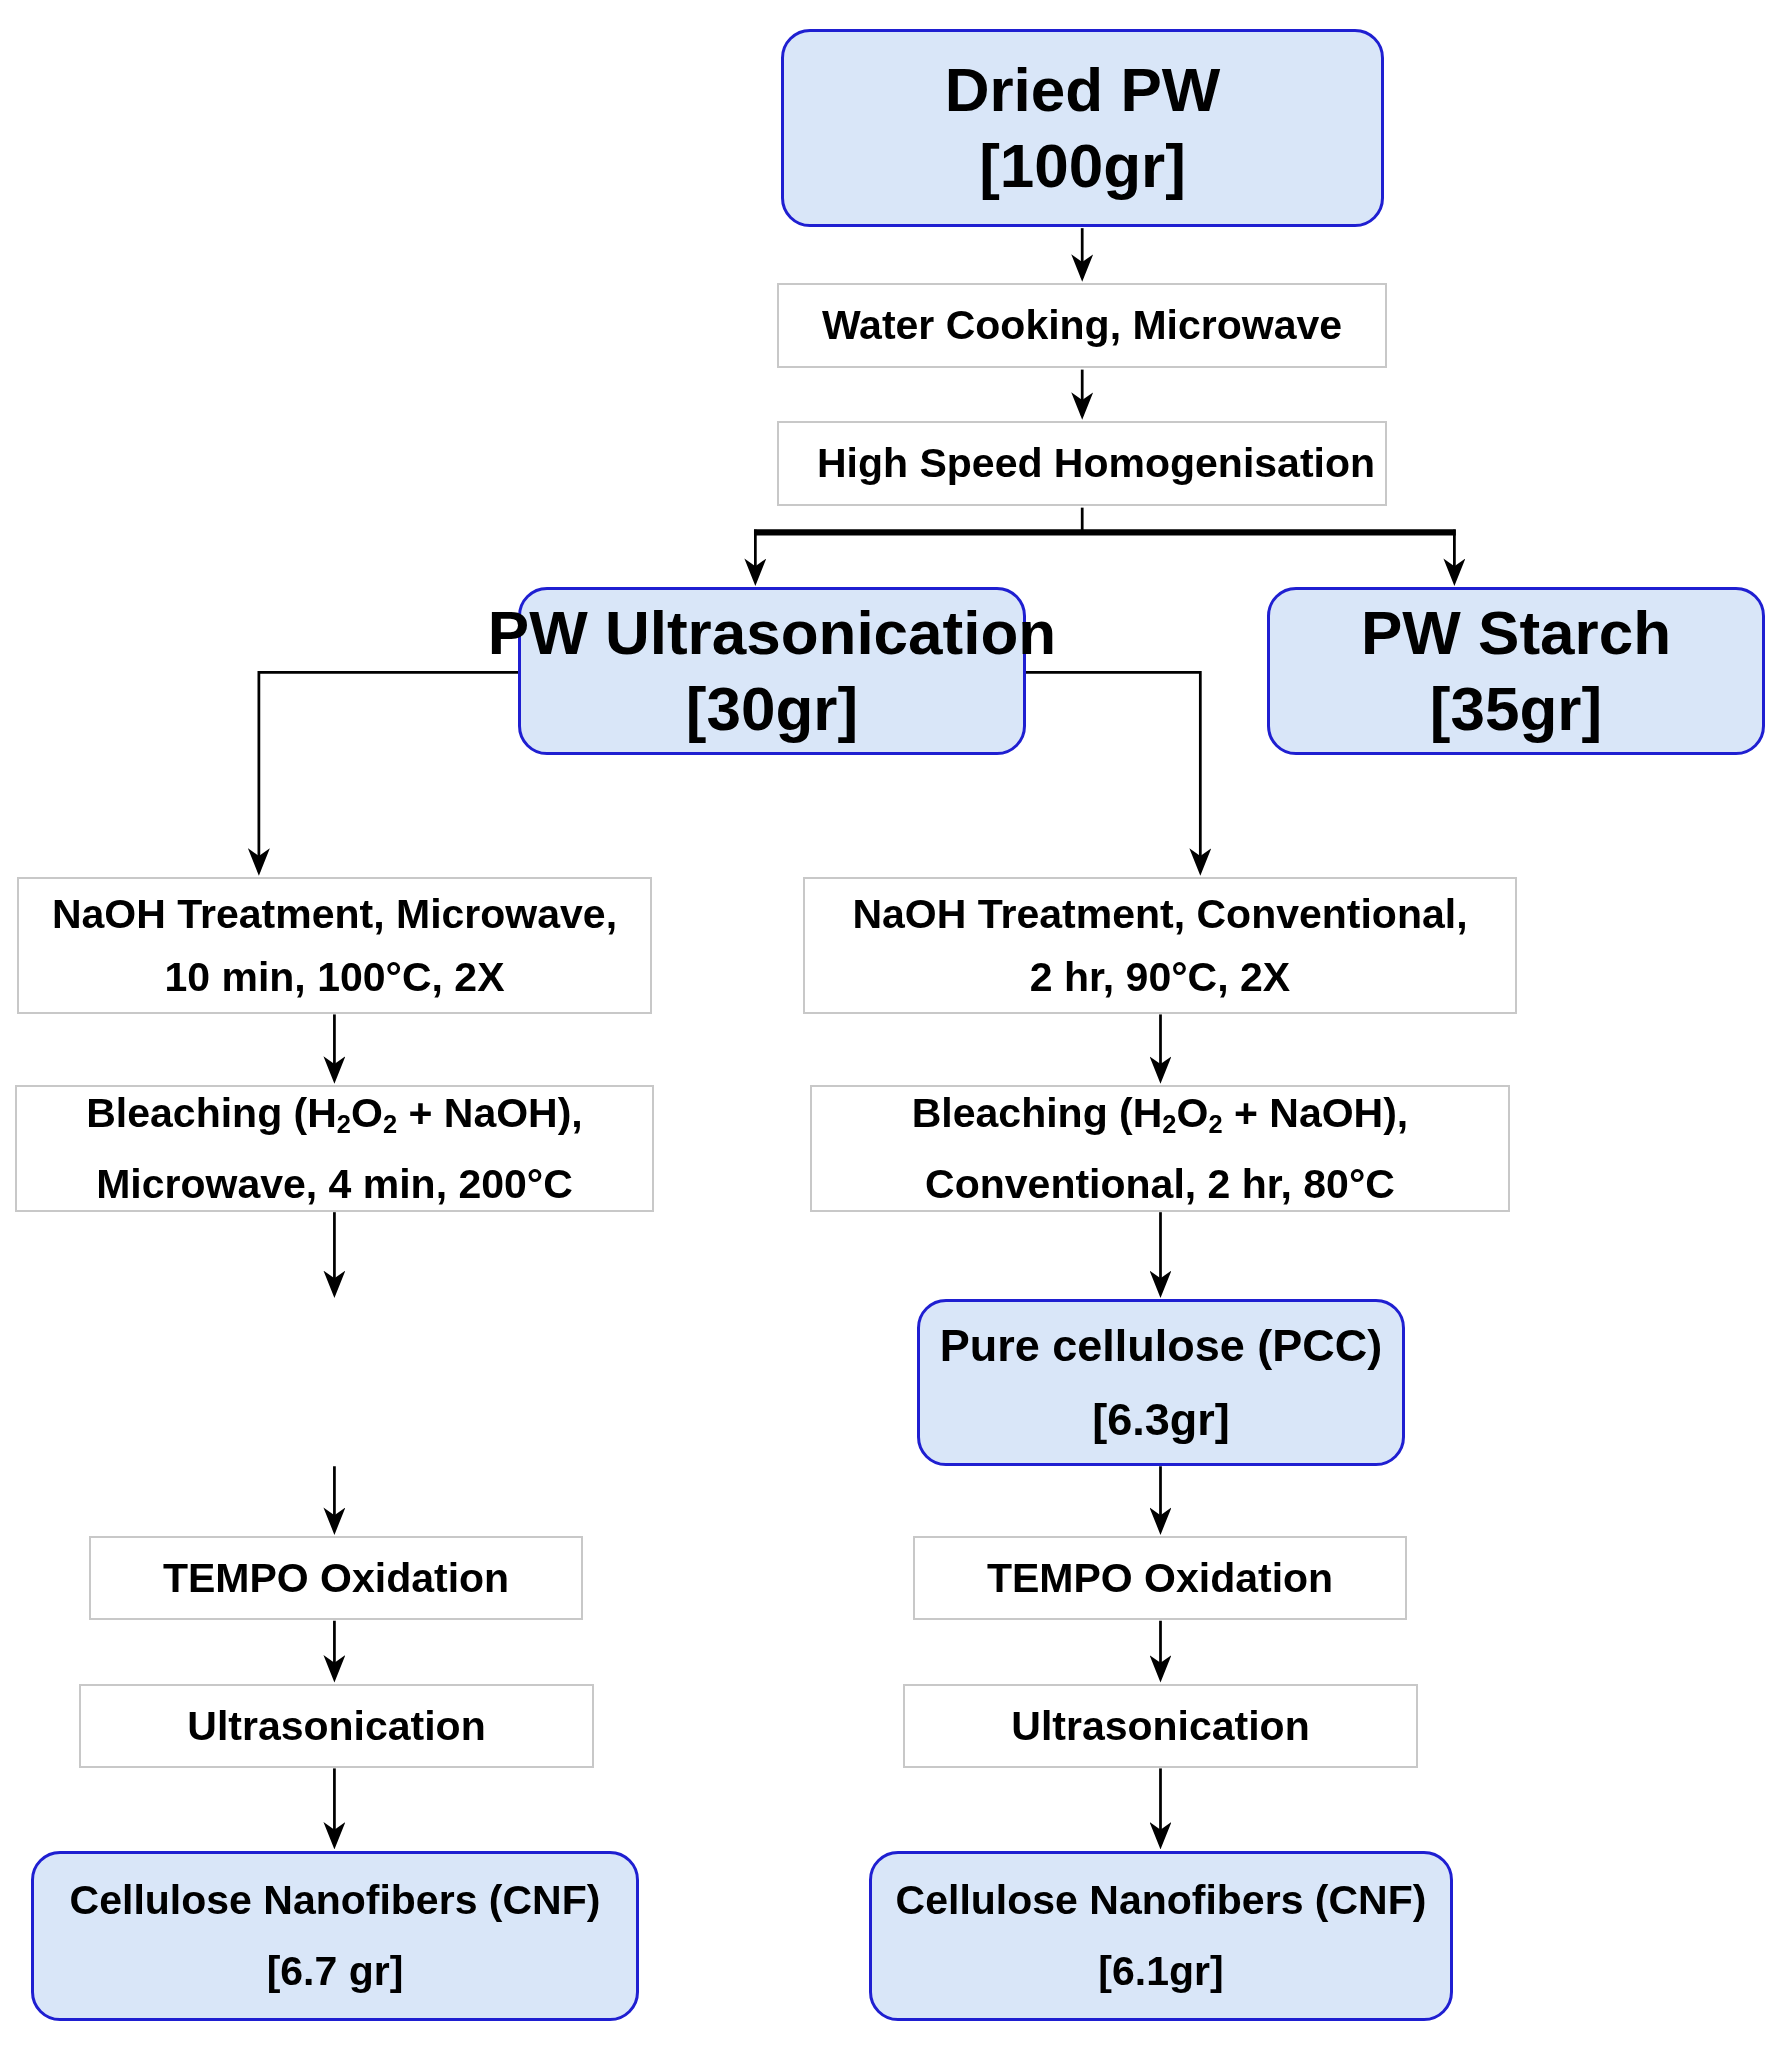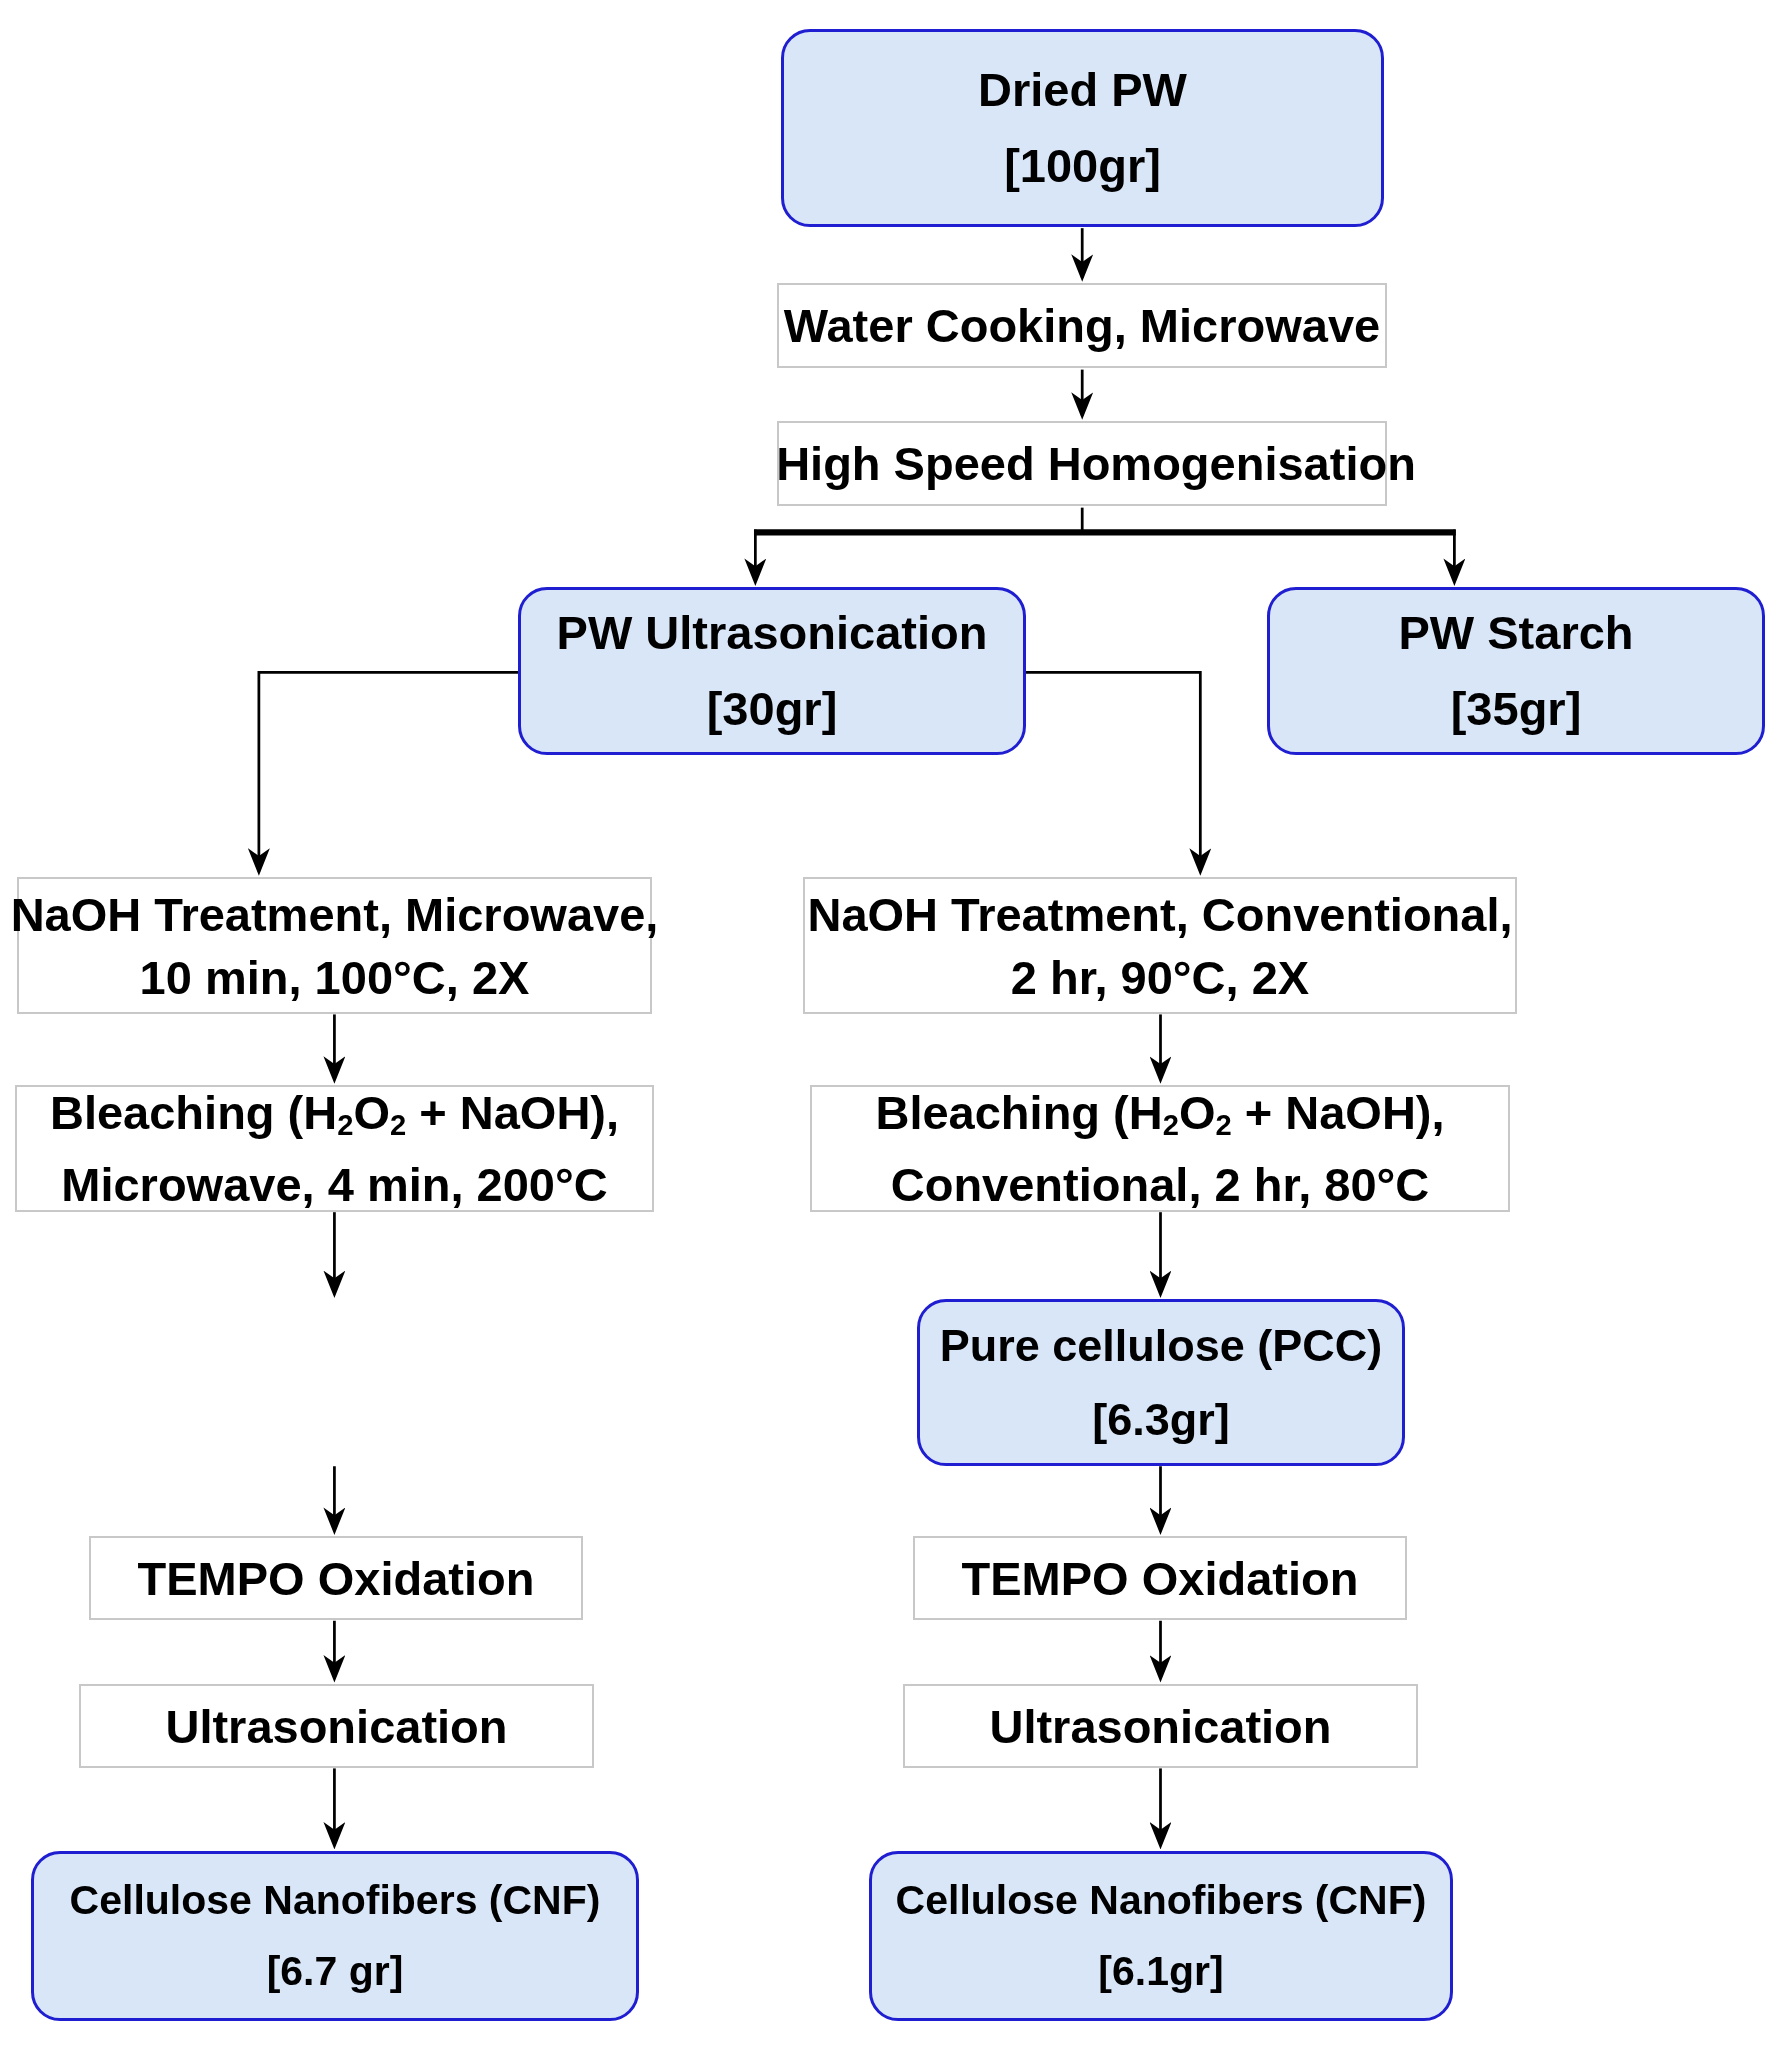--- a/index.html
+++ b/index.html
@@ -16,26 +16,26 @@
     position:absolute;
     box-sizing:border-box;
     display:flex;flex-direction:column;
     align-items:center;justify-content:center;
     text-align:center;
   }
   .node{
     background:#d9e6f8;
     border:3.4px solid #1f1fd1;
     border-radius:29px;
-    font-size:47px;line-height:76px;
+    font-size:62px;line-height:76px;
   }
   .process{
     background:#ffffff;
     border:2.7px solid #c8c8c8;
-    font-size:47px;line-height:49px;
+    font-size:41px;line-height:49px;
   }
   .process.twoline{line-height:63px;}
   .process.bleach{line-height:66px;white-space:pre;}
   .node.mid{font-size:45px;line-height:74px;}
   .node.cnf{font-size:41px;line-height:71px;}
   .sub{font-size:0.62em;position:relative;top:0.22em;}
   .line{white-space:pre;}
 </style>
 </head>
 <body>

